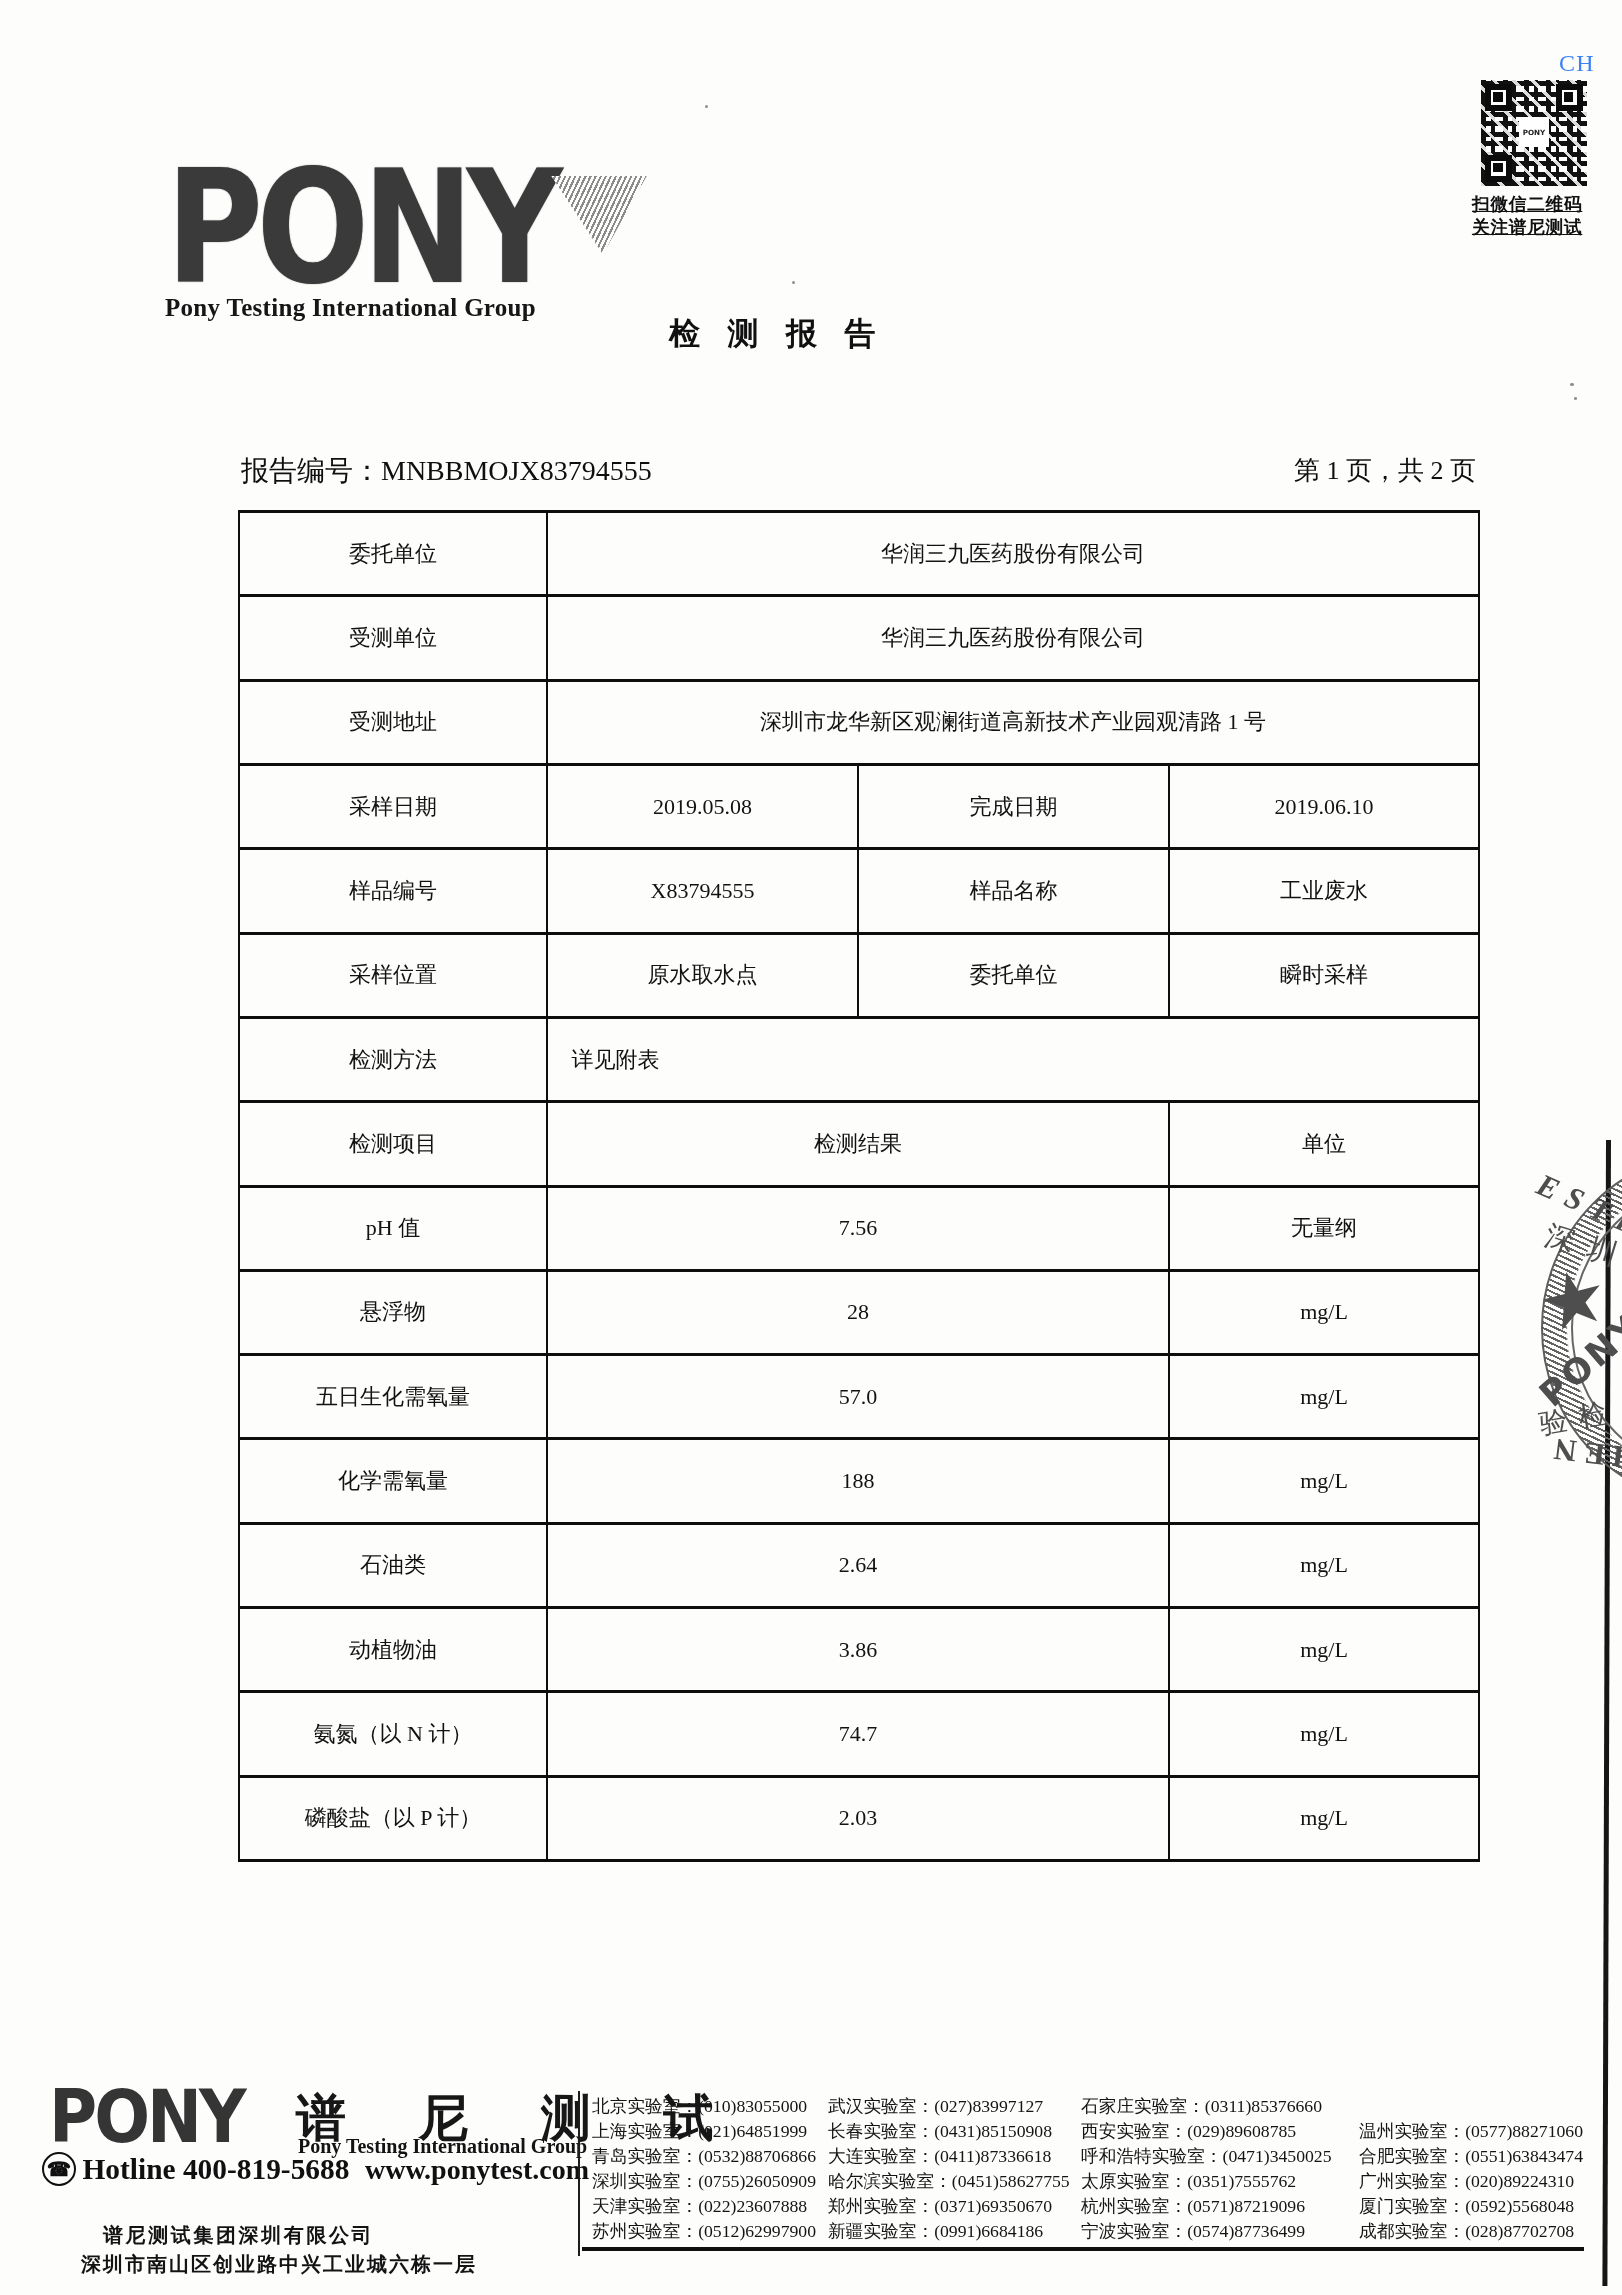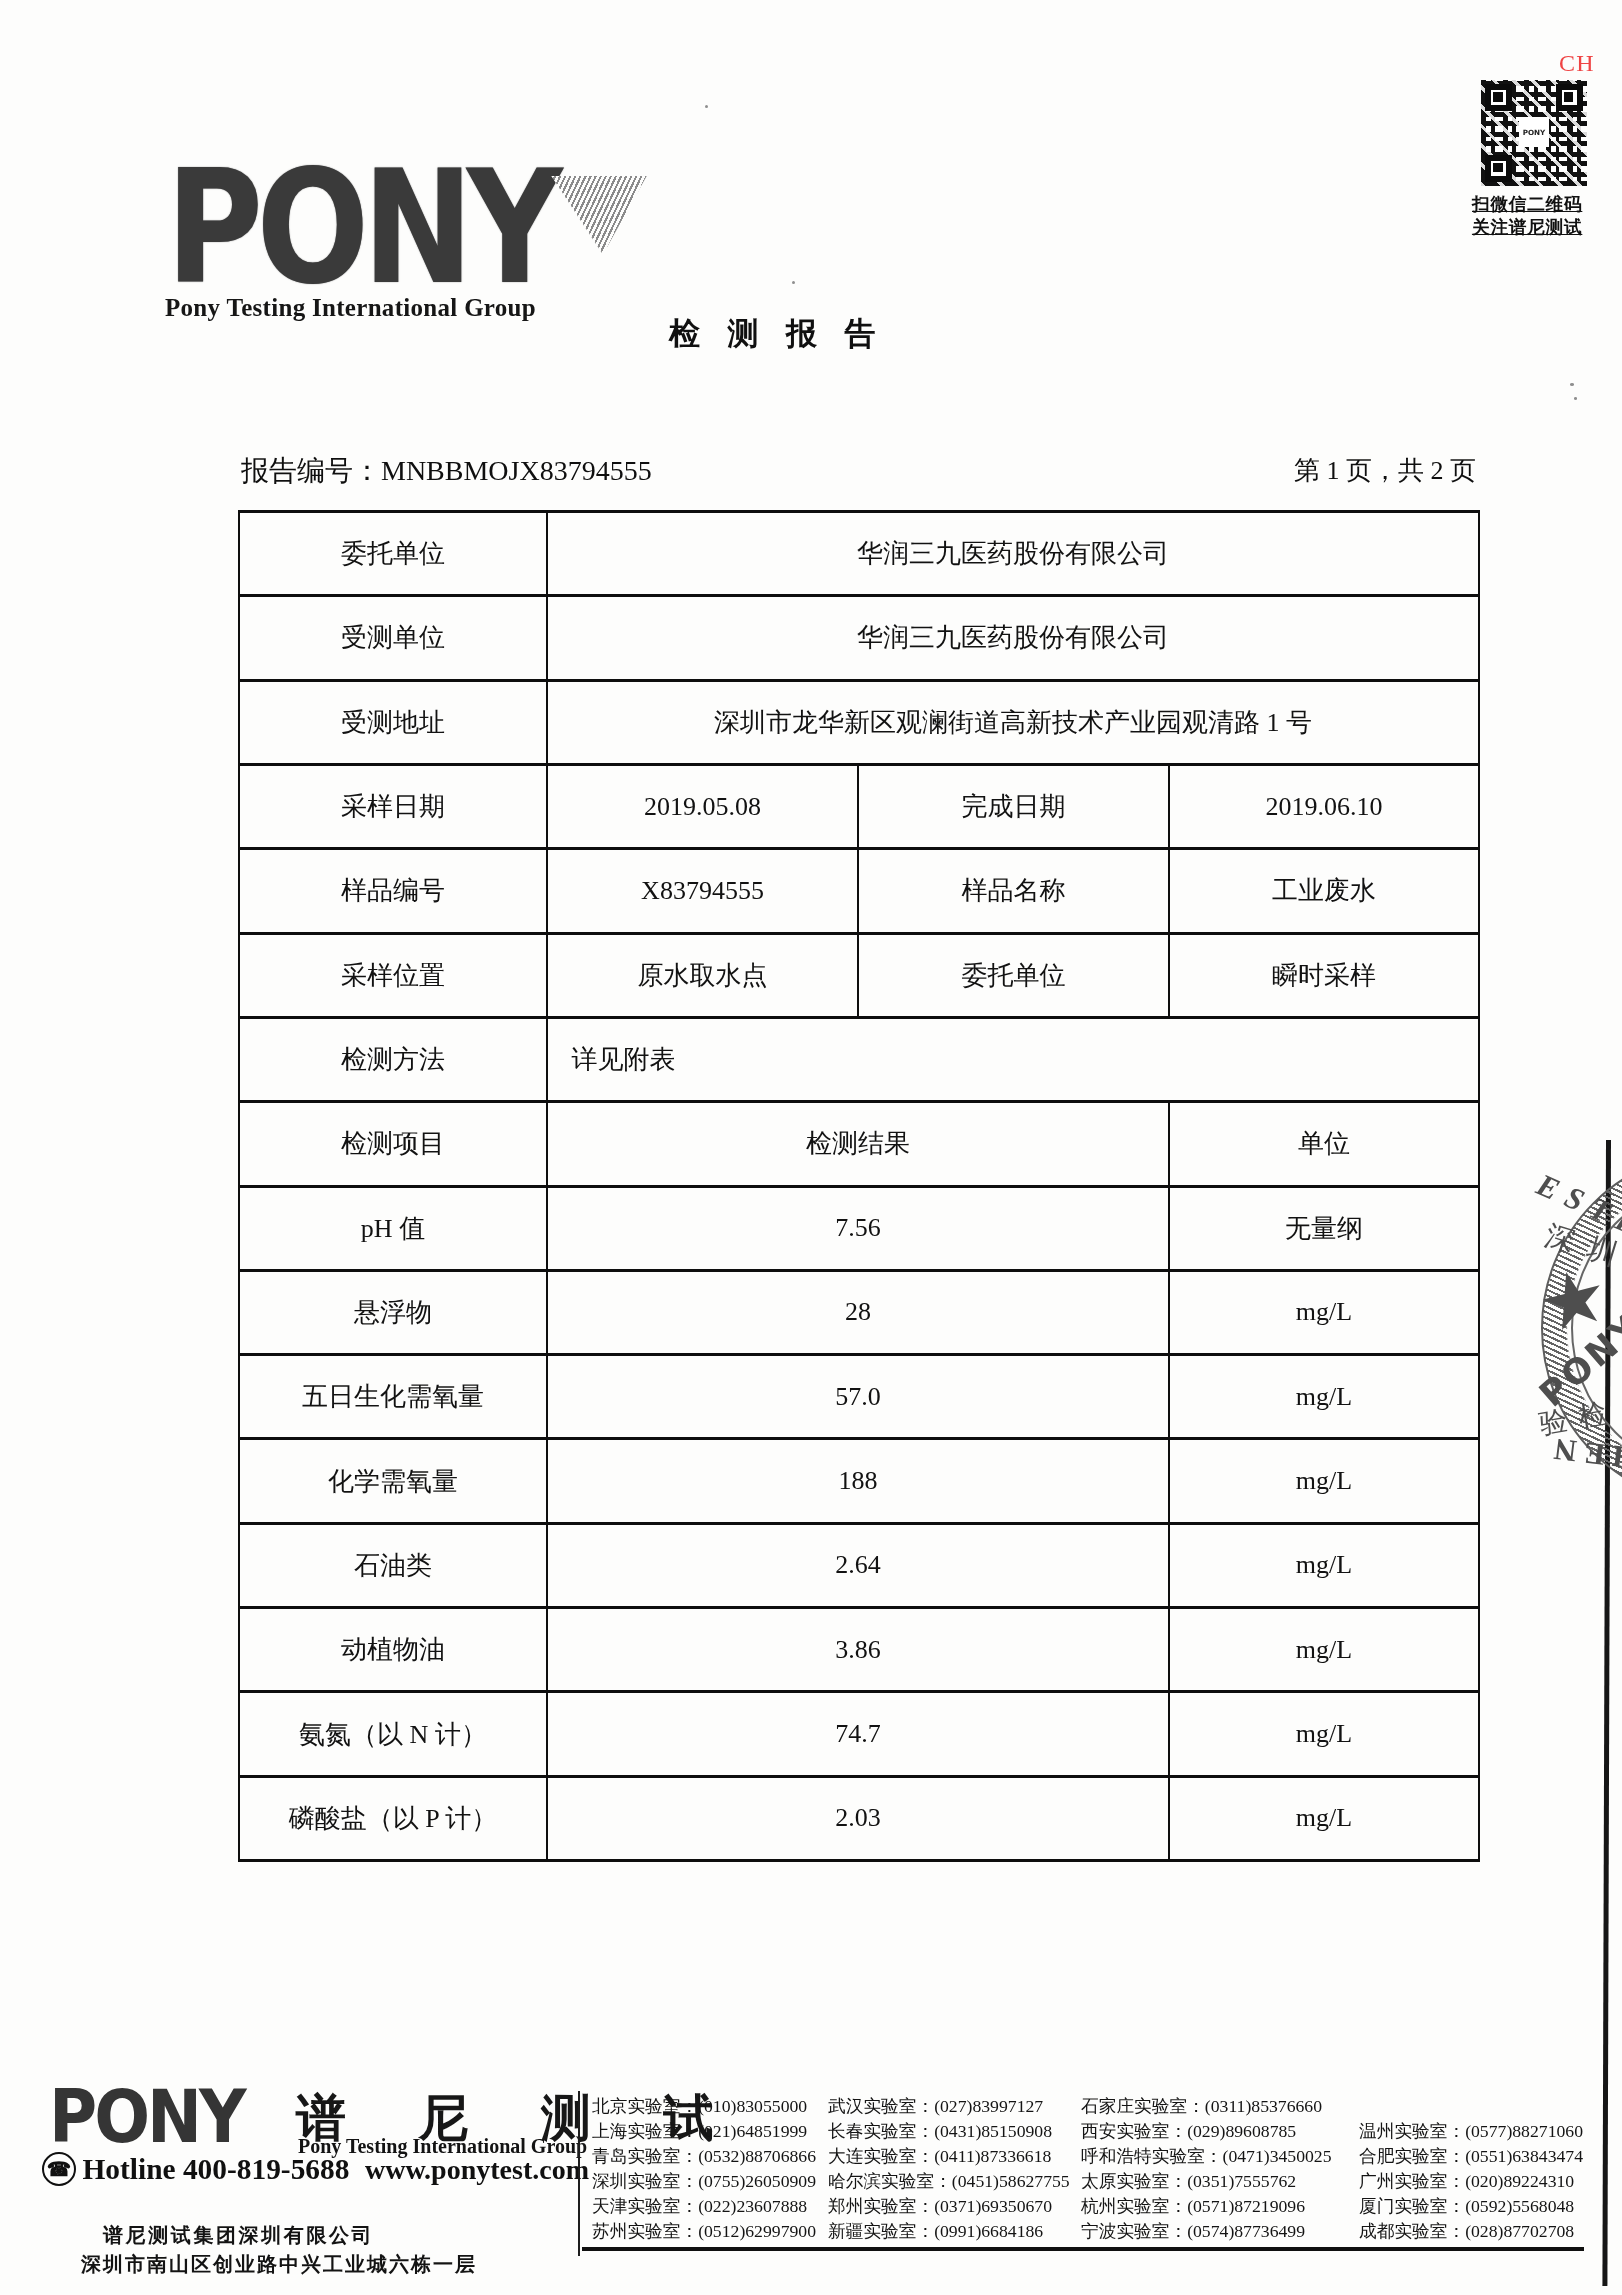--- a/index.html
+++ b/index.html
@@ -23,21 +23,21 @@
   .logo-y-hatch{
     position:absolute;left:383px;top:10.5px;width:98px;height:79px;
     clip-path:polygon(2% 0,100% 0,55% 100%);
     background:repeating-linear-gradient(115deg,#8b8b8b 0 2px,#fdfdfc 2px 4.6px);
   }
   .logo-sub{
     left:165px;top:294px;font-size:25px;font-weight:bold;letter-spacing:0.3px;color:#161616;
   }
 
   
-  .lang-label{left:1559px;top:50px;font-size:24px;letter-spacing:1.3px;color:#ef4444;}
+  .lang-label{left:1559px;top:50px;font-size:24px;letter-spacing:1.3px;color:#3b82f6;}
   .qr{left:1481px;top:80px;width:106px;height:106px;background:
       repeating-linear-gradient(45deg,rgba(255,255,255,.85) 0 3.3px,rgba(255,255,255,0) 3.3px 13.7px),
       repeating-linear-gradient(90deg,#111 0 5.2px,transparent 5.2px 9.8px,#111 9.8px 13.7px,transparent 13.7px 21.6px),
       repeating-linear-gradient(0deg,#111 0 5.2px,transparent 5.2px 9.2px,#111 9.2px 14.4px,transparent 14.4px 20px);
       background-color:#fff;}
   .finder{position:absolute;width:27.5px;height:27.5px;border:6.5px solid #0b0b0b;background:#fff;box-sizing:border-box;}
   .finder > span{position:absolute;left:2.6px;top:2.6px;width:9.2px;height:9.2px;background:#0b0b0b;}
   .qr-center{position:absolute;left:38px;top:37px;width:30px;height:30px;background:#fff;
       font-family:"DejaVu Sans",sans-serif;font-size:7.2px;font-weight:bold;color:#222;
       display:flex;align-items:center;justify-content:center;}
@@ -49,21 +49,21 @@
   .page-indicator{right:147px;top:453px;font-size:26px;color:#0f0f0f;}
 
   
   table.report{
     position:absolute;left:238px;top:510px;width:1239px;height:1352px;
     border-collapse:collapse;table-layout:fixed;
   }
   table.report td{
     border-left:2px solid #0e0e0e;border-right:2px solid #0e0e0e;
     border-top:3.3px solid #0e0e0e;border-bottom:3.3px solid #0e0e0e;
-    font-size:26px;text-align:center;vertical-align:middle;color:#121212;
+    font-size:22px;text-align:center;vertical-align:middle;color:#121212;
     padding:0 6px;overflow:hidden;
   }
   table.report td.left{text-align:left;padding-left:23.6px;}
 
   
   .stamp{left:1530px;top:1146px;width:93px;height:370px;overflow:hidden;}
   .stamp .ring-hatch{
     position:absolute;left:10.5px;top:3.9px;width:356px;height:356px;border-radius:50%;
     background:repeating-linear-gradient(25deg,#636363 0 2px,transparent 2px 5.2px);
     -webkit-mask-image:radial-gradient(closest-side,transparent 0 85%,#000 86% 99%,transparent 100%);

